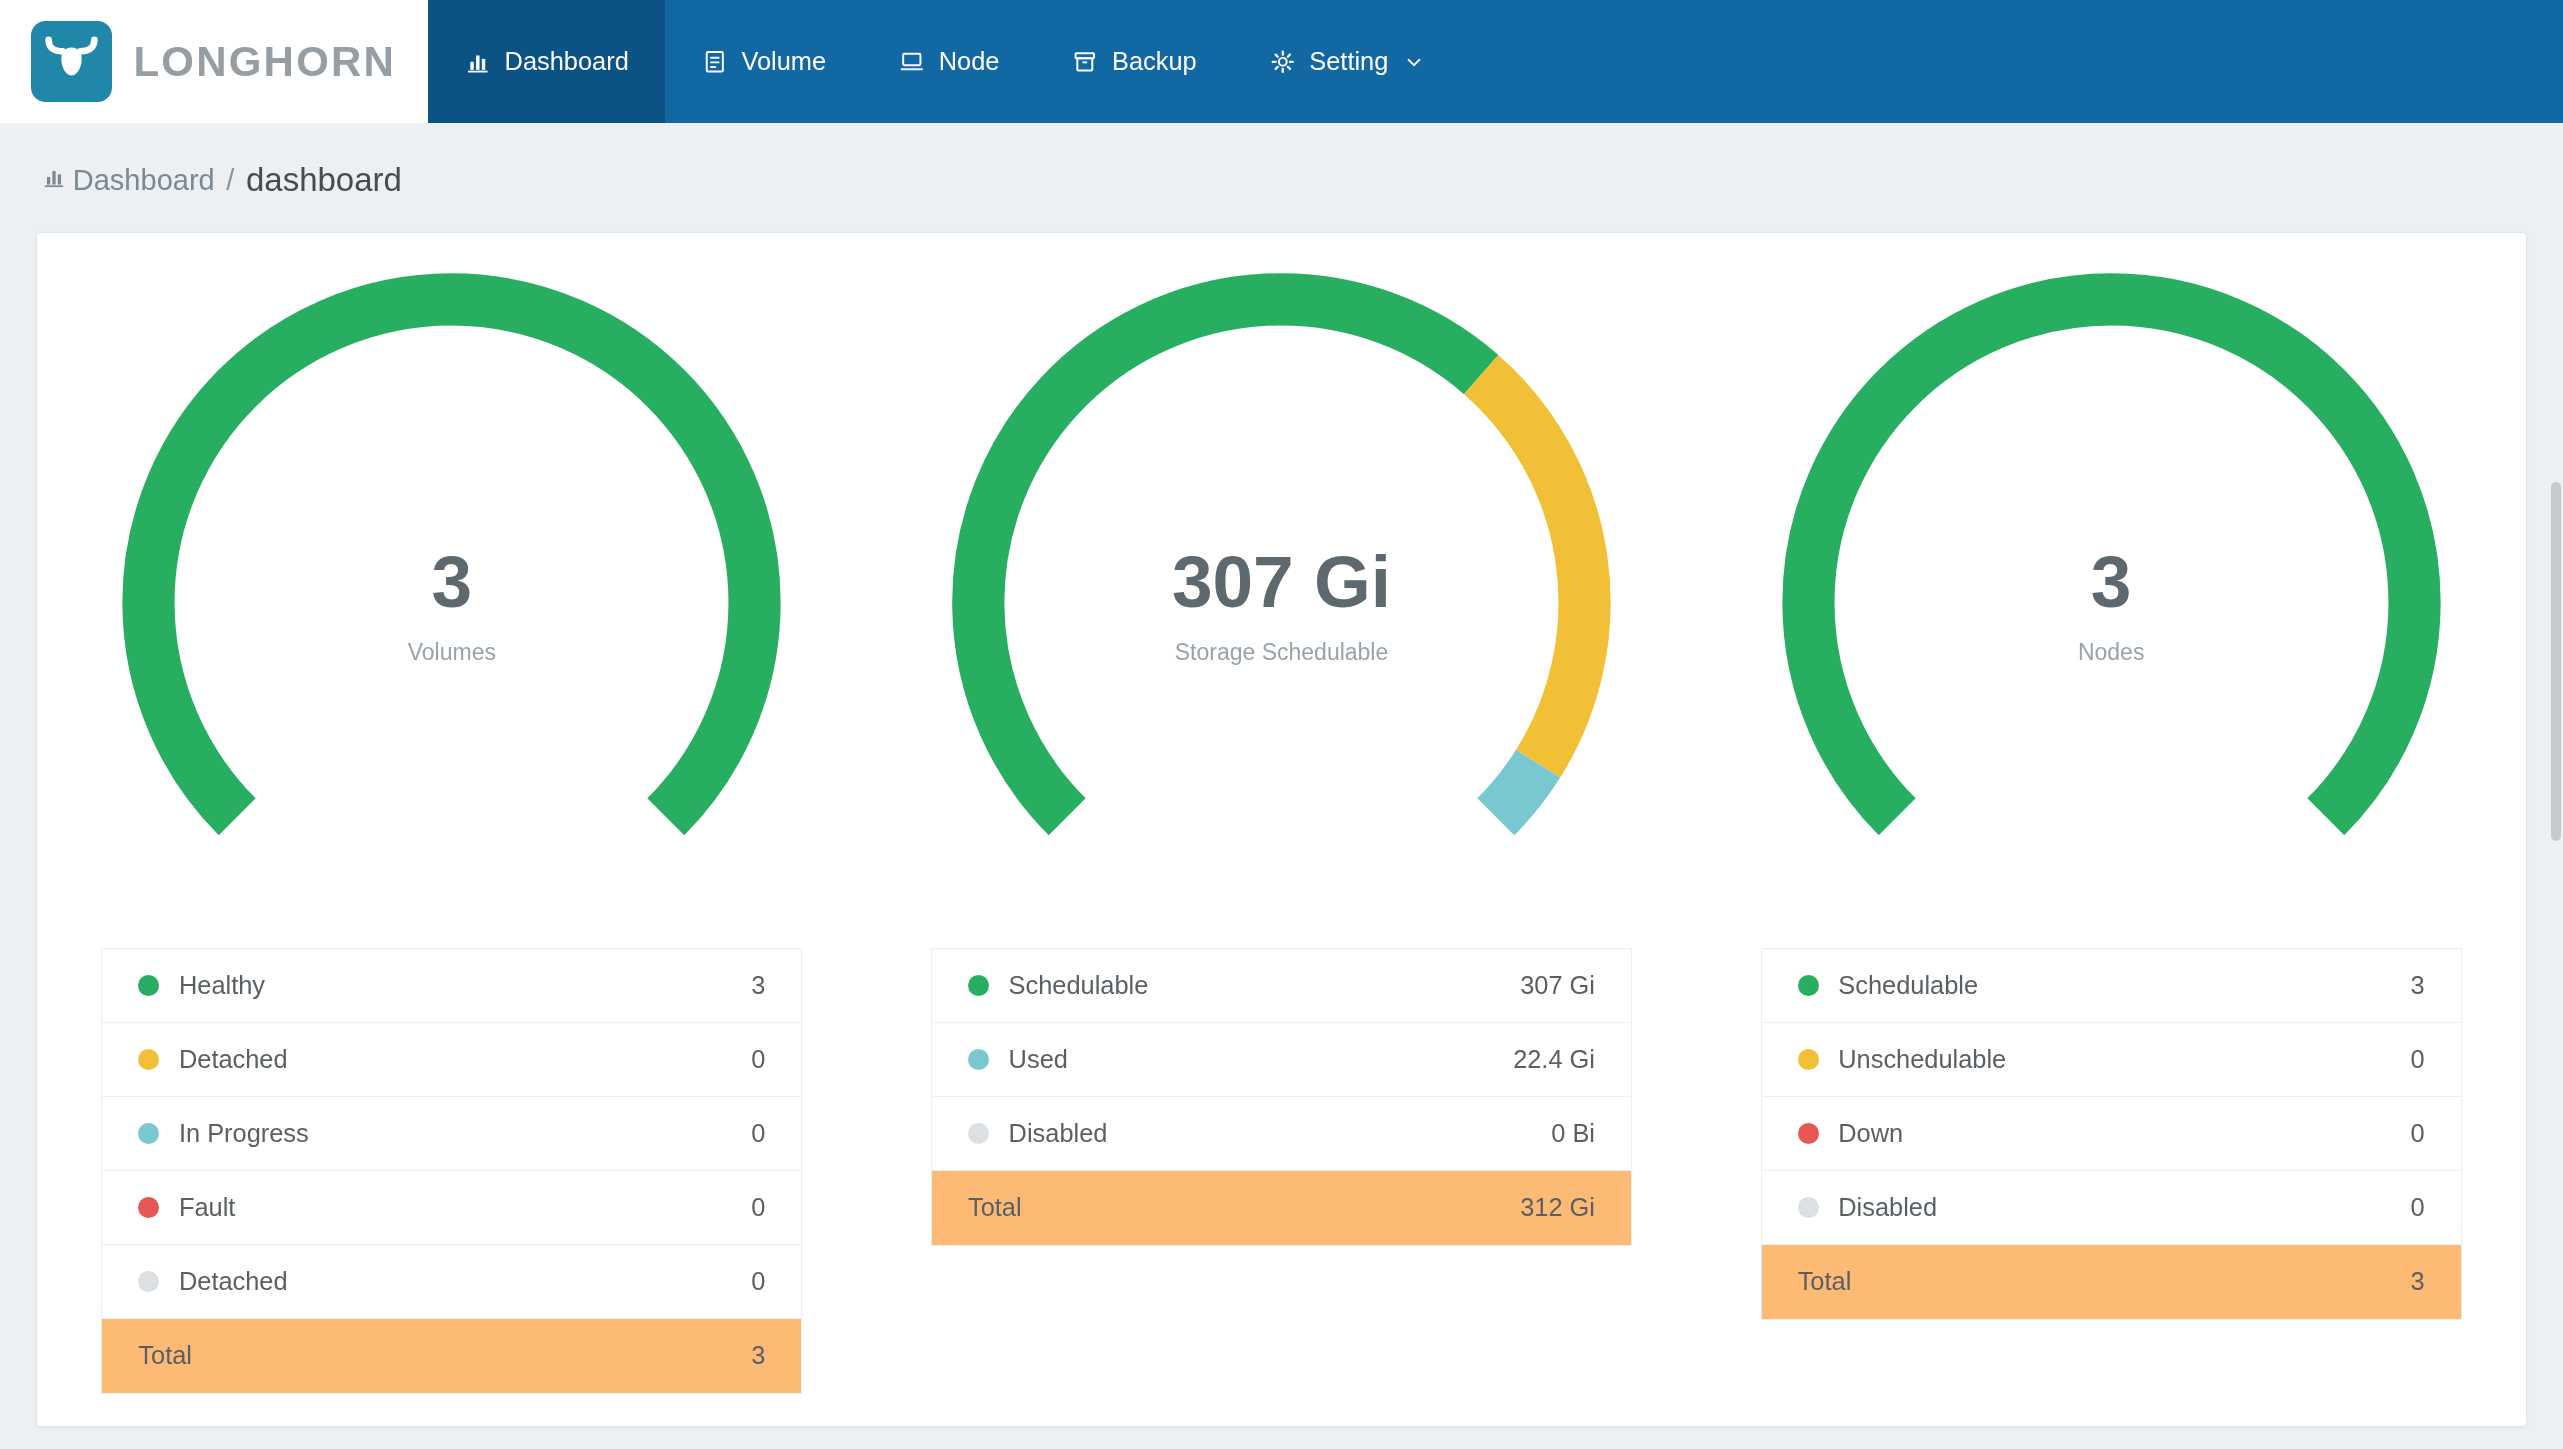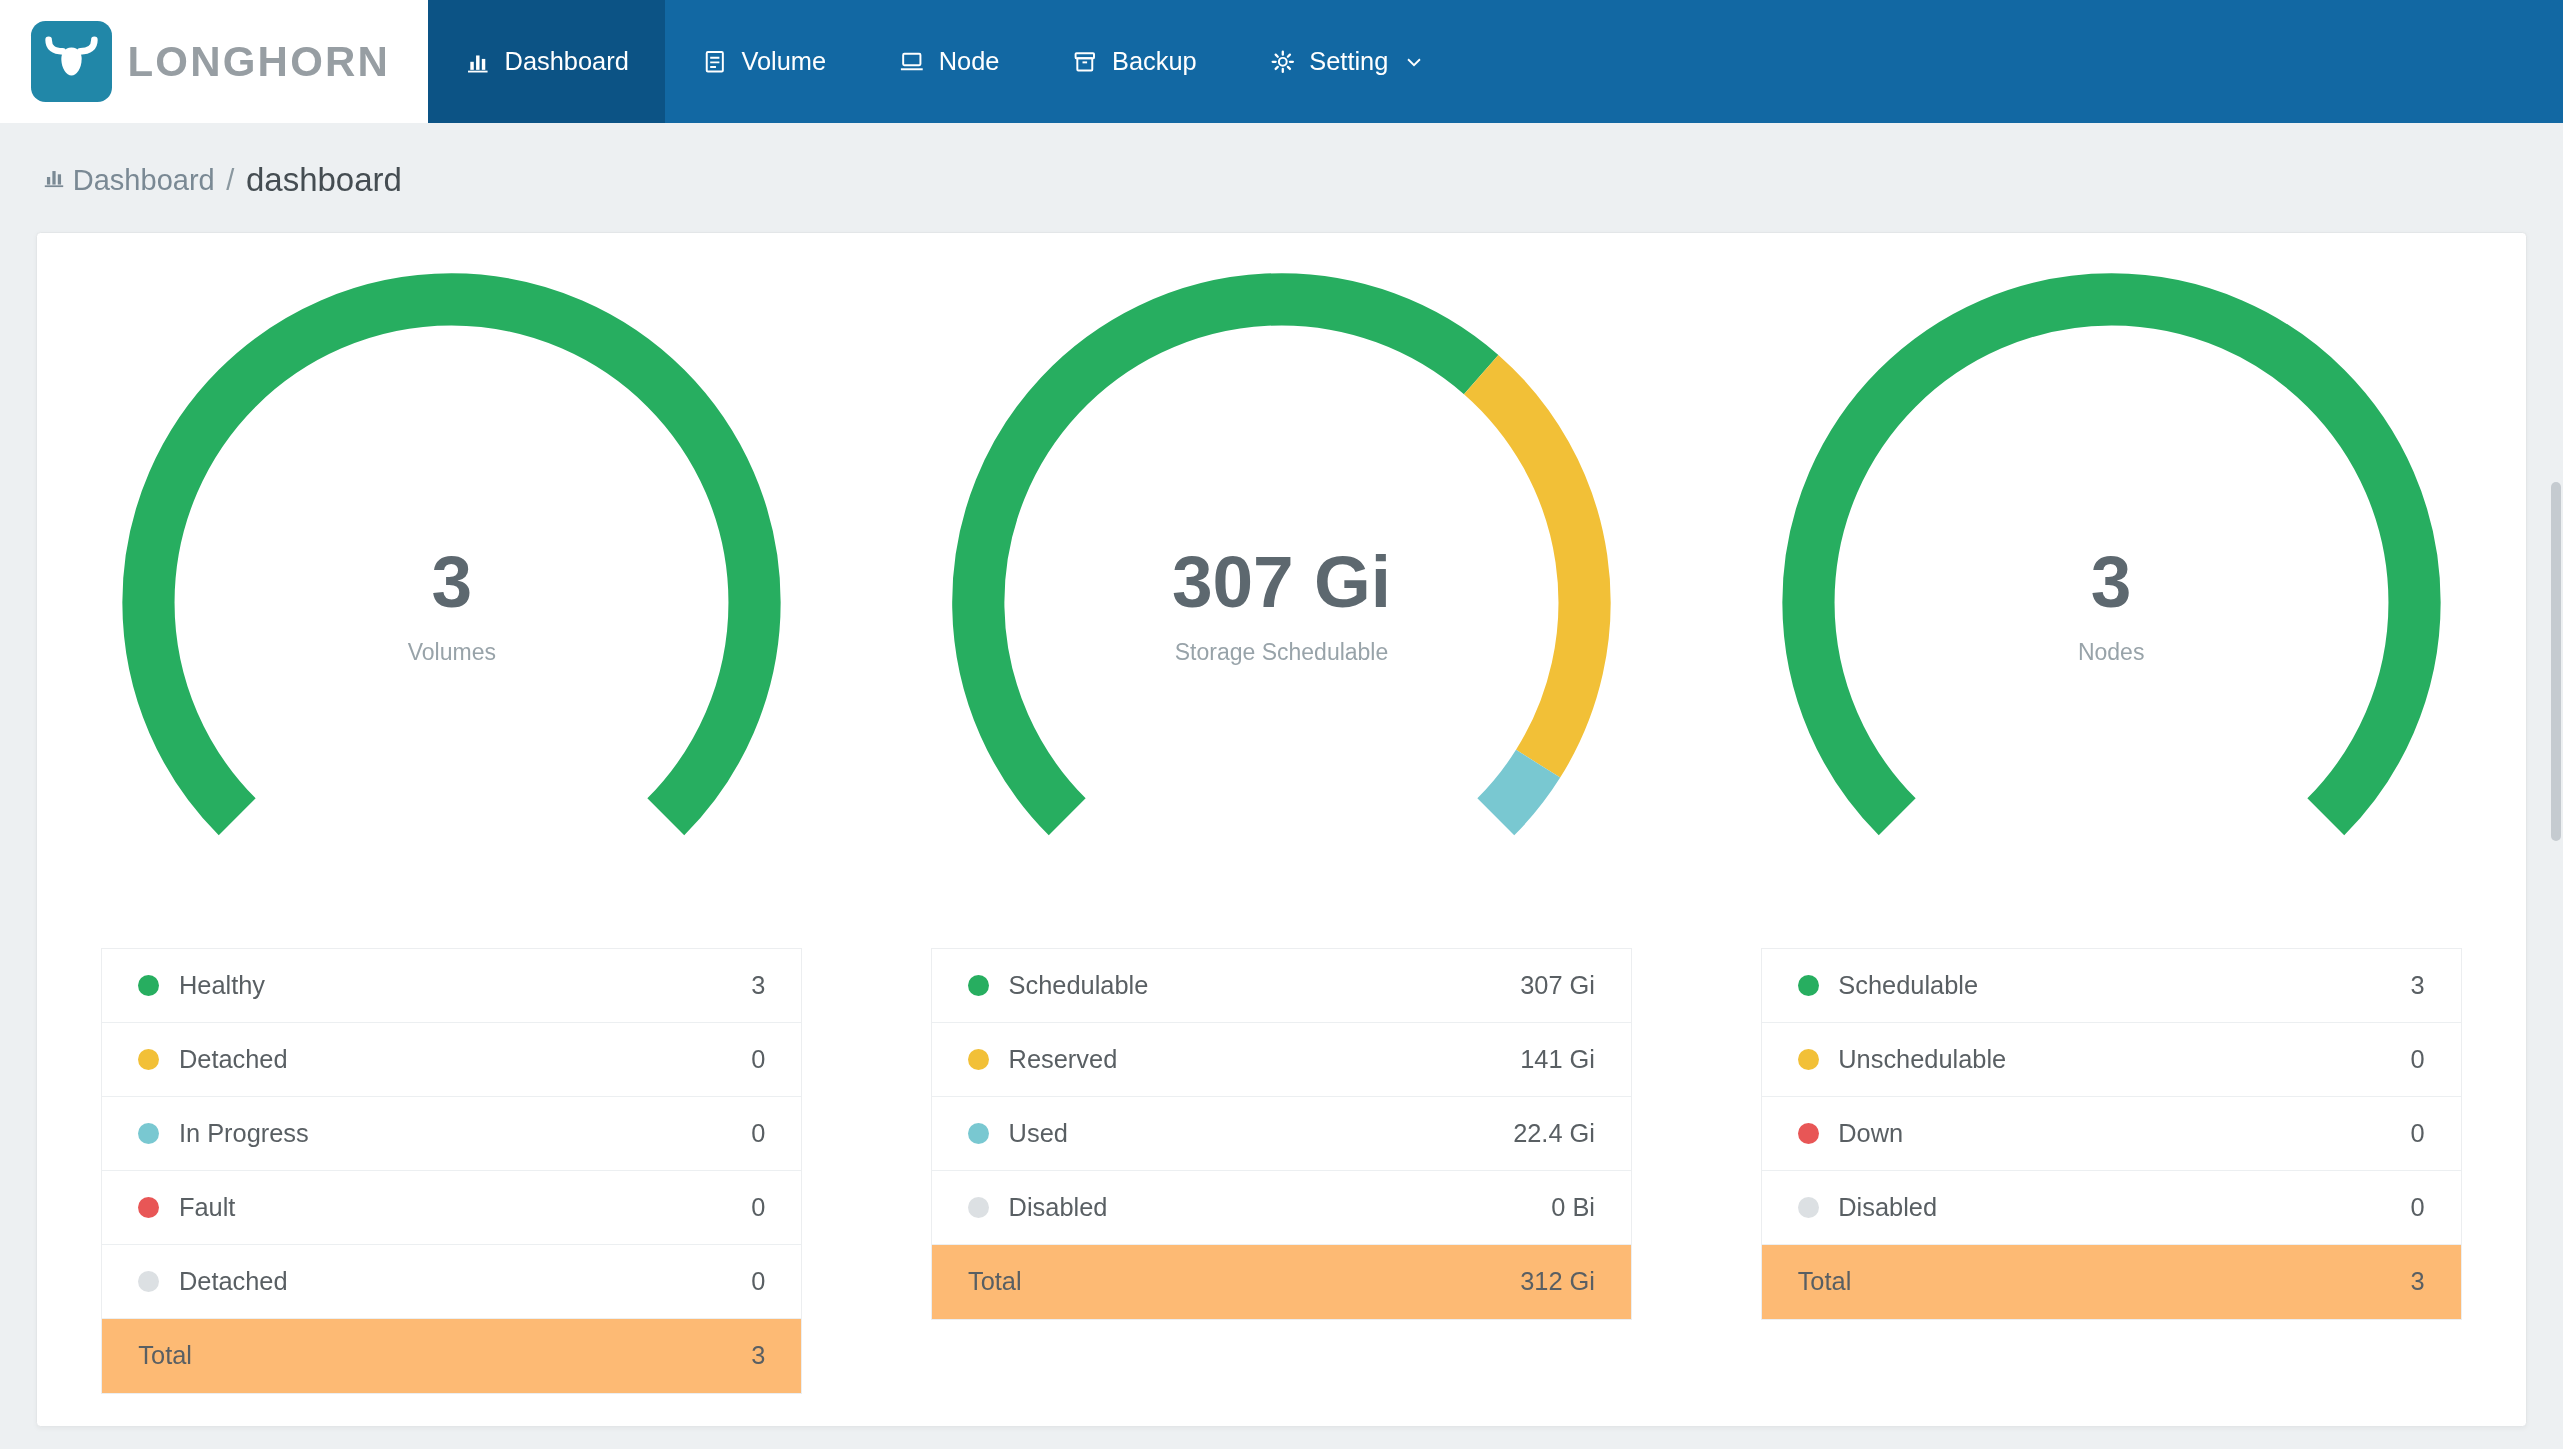--- a/index.html
+++ b/index.html
@@ -7,21 +7,21 @@
     width: 2563px; height: 1449px;
     overflow: hidden;
     background: #edf0f2;
     font-family: "Liberation Sans", sans-serif;
   }
 
   
   .header { display: flex; height: 123px; width: 100%; }
   .logo-box {
     width: 428px; background: #ffffff;
-    display: flex; align-items: center; gap: 16px;
+    display: flex; align-items: center; gap: 22px;
     padding-left: 30.5px; cursor: pointer; flex-shrink: 0;
   }
   .logo-icon {
     width: 81px; height: 81px; border-radius: 14.5px;
     background: #2187a8; flex-shrink: 0;
     display: flex; align-items: center; justify-content: center;
   }
   .logo-icon svg { width: 61px; height: 61px; }
   .logo-text {
     font-size: 42px; font-weight: bold; color: #979ea3; letter-spacing: 2.2px;
@@ -266,27 +266,20 @@
         <div class="legend">
           <div class="legend-row">
             <div class="legend-left">
               <span class="legend-dot" style="background: rgb(39, 174, 96);"></span>
               <span>Schedulable</span>
             </div>
             <div class="legend-value">307 Gi</div>
           </div>
           <div class="legend-row">
             <div class="legend-left">
-              <span class="legend-dot" style="background: rgb(242, 192, 55);"></span>
-              <span>Reserved</span>
-            </div>
-            <div class="legend-value">141 Gi</div>
-          </div>
-          <div class="legend-row">
-            <div class="legend-left">
               <span class="legend-dot" style="background: rgb(121, 200, 209);"></span>
               <span>Used</span>
             </div>
             <div class="legend-value">22.4 Gi</div>
           </div>
           <div class="legend-row">
             <div class="legend-left">
               <span class="legend-dot" style="background: rgb(220, 224, 227);"></span>
               <span>Disabled</span>
             </div>

